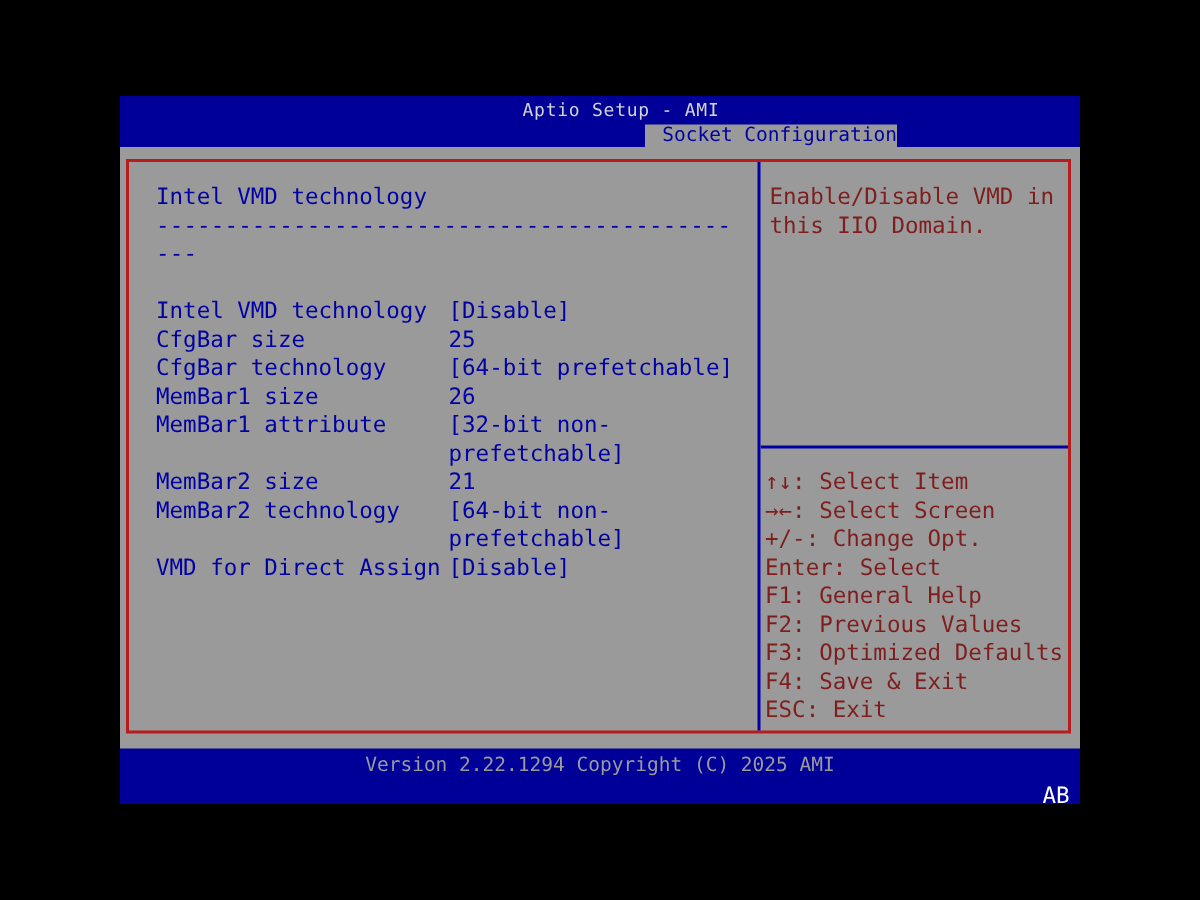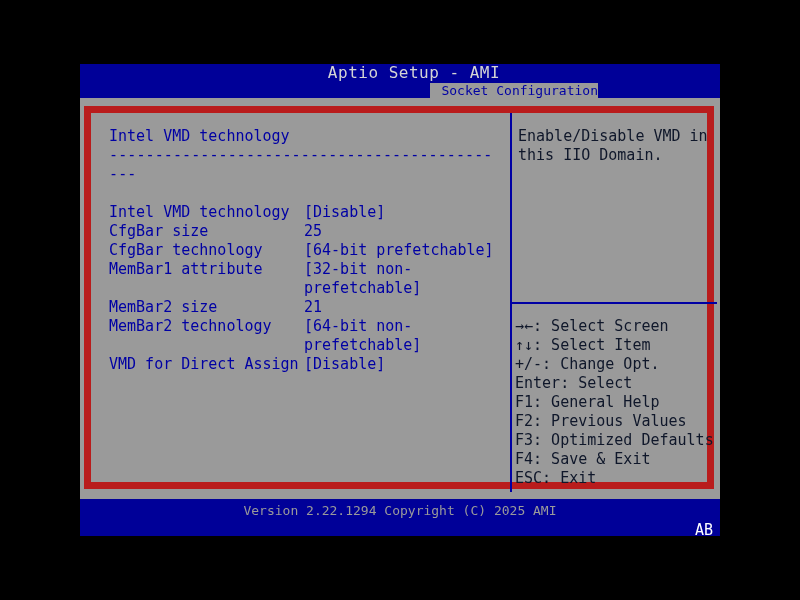--- a/index.html
+++ b/index.html
@@ -7,41 +7,41 @@
   .stage{
     position:relative;width:800px;height:600px;background:#000000;
     font-family:"DejaVu Sans Mono","Liberation Mono",monospace;
     overflow:hidden;
   }
   .screen{position:absolute;left:80px;top:64px;width:640px;height:472px;background:#9A9A9A;}
   
   .header{position:absolute;left:0;top:0;width:640px;height:34px;background:#000098;}
   .setup-title{
     position:absolute;left:0;top:1px;width:640px;text-align:center;
-    color:#D4D4D4;font-size:16px;line-height:16px;letter-spacing:0.5px;white-space:pre;padding-left:28px;
+    color:#D4D4D4;font-size:12px;line-height:16px;letter-spacing:0.5px;white-space:pre;padding-left:28px;
   }
   .tab{
     position:absolute;left:350px;top:19px;width:168px;height:15px;
     background:#9A9A9A;color:#0000A4;font-size:13px;line-height:15px;
     text-align:right;white-space:pre;cursor:default;
   }
   
   .client{position:absolute;left:0;top:34px;width:640px;height:401px;background:#9A9A9A;}
   .panel-box{
     position:absolute;left:4px;top:8px;width:630px;height:383px;
-    border:7px solid #b91c1c;
+    border:2px solid #b91c1c;
   }
   .pane-left{
     position:absolute;left:0;top:0;width:419px;height:379px;
     padding-top:14px;color:#0000A4;font-size:15px;line-height:19px;overflow:hidden;
   }
   .pane-divider{position:absolute;left:419px;top:0;width:2px;height:379px;background:#0000A4;}
   .pane-right{
     position:absolute;left:421px;top:0;width:205px;height:379px;
-    color:#0f172a;font-size:15px;line-height:19px;overflow:hidden;
+    color:#7f1d1d;font-size:15px;line-height:19px;overflow:hidden;
   }
   .section-title{padding-left:18px;white-space:pre;}
   .sep-line{padding-left:18px;white-space:pre;letter-spacing:0.1px;}
   .spacer-row{height:19px;}
   .item-row{position:relative;min-height:19px;}
   .item-row .lbl{position:absolute;left:18px;top:0;white-space:pre;}
   .item-row .val{display:block;margin-left:213px;width:202px;}
   .help-text{padding:14px 4px 0 6px;width:202px;}
   .legend-divider{position:absolute;left:0;top:189px;width:205px;height:2px;background:#0000A4;}
   .legend{position:absolute;left:3px;top:204px;width:202px;}
@@ -82,20 +82,24 @@
           </div>
           <div class="item-row">
             <span class="lbl">CfgBar size</span>
             <span class="val">25</span>
           </div>
           <div class="item-row">
             <span class="lbl">CfgBar technology</span>
             <span class="val">[64-bit prefetchable]</span>
           </div>
           <div class="item-row">
+            <span class="lbl">MemBar1 size</span>
+            <span class="val">26</span>
+          </div>
+          <div class="item-row">
             <span class="lbl">MemBar1 attribute</span>
             <span class="val">[32-bit non-prefetchable]</span>
           </div>
           <div class="item-row">
             <span class="lbl">MemBar2 size</span>
             <span class="val">21</span>
           </div>
           <div class="item-row">
             <span class="lbl">MemBar2 technology</span>
             <span class="val">[64-bit non-prefetchable]</span>
@@ -105,22 +109,22 @@
             <span class="val">[Disable]</span>
           </div>
         </div>
 
         <div class="pane-divider"></div>
 
         <div class="pane-right">
           <div class="help-text">Enable/Disable VMD in this IIO Domain.</div>
           <div class="legend-divider"></div>
           <div class="legend">
+            <div class="legend-line">↑↓: Select Item</div>
             <div class="legend-line">→←: Select Screen</div>
-            <div class="legend-line">↑↓: Select Item</div>
             <div class="legend-line">+/-: Change Opt.</div>
             <div class="legend-line">Enter: Select</div>
             <div class="legend-line">F1: General Help</div>
             <div class="legend-line">F2: Previous Values</div>
             <div class="legend-line">F3: Optimized Defaults</div>
             <div class="legend-line">F4: Save &amp; Exit</div>
             <div class="legend-line">ESC: Exit</div>
           </div>
         </div>
 

